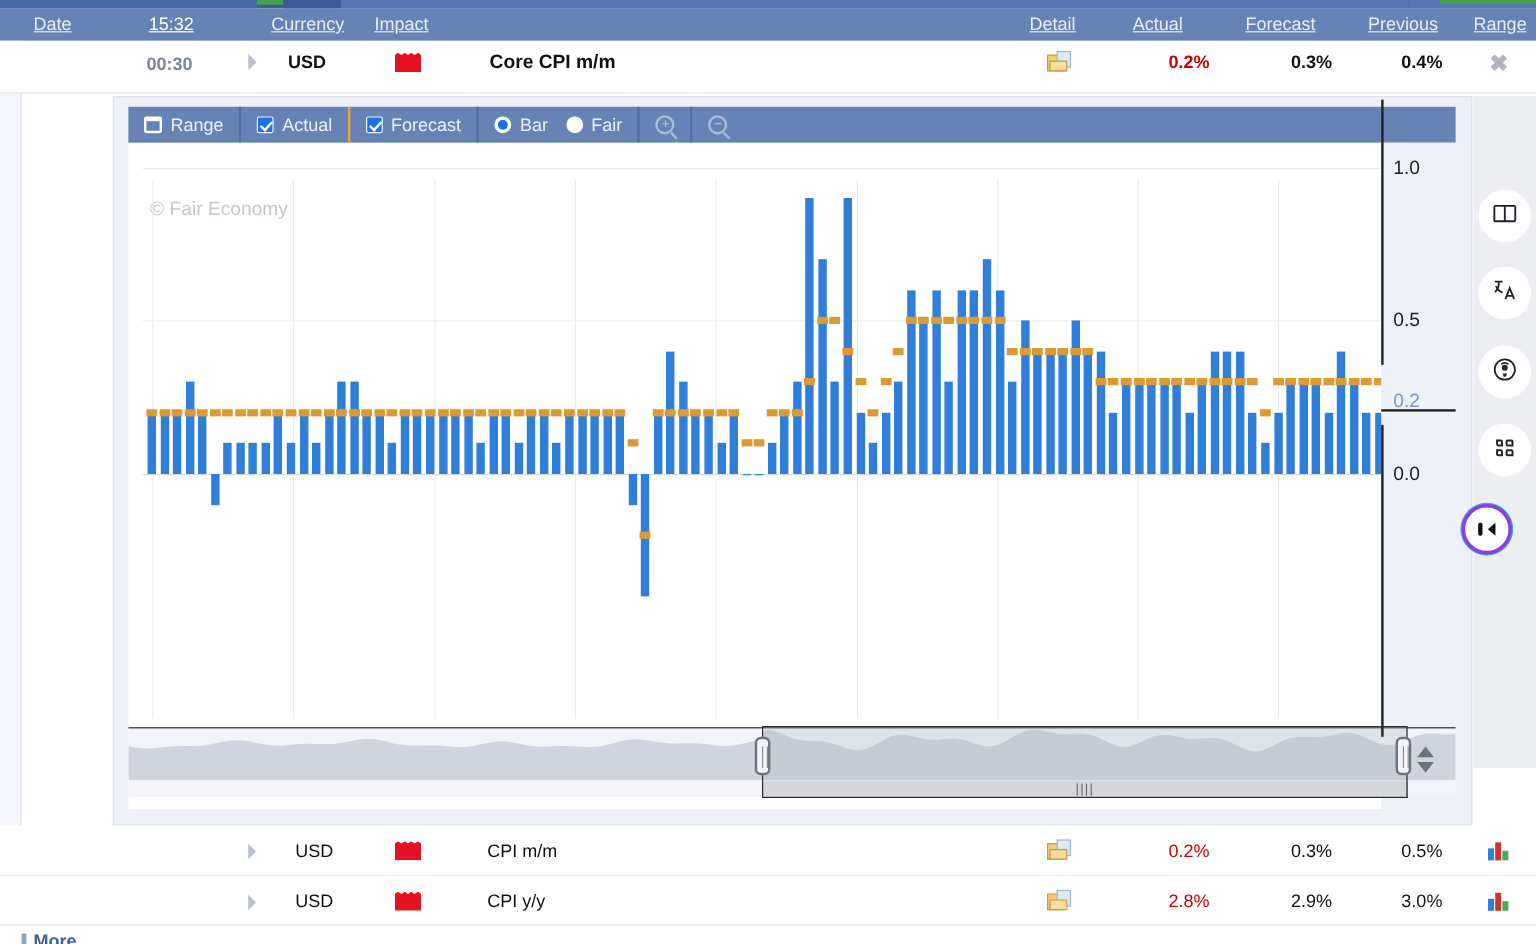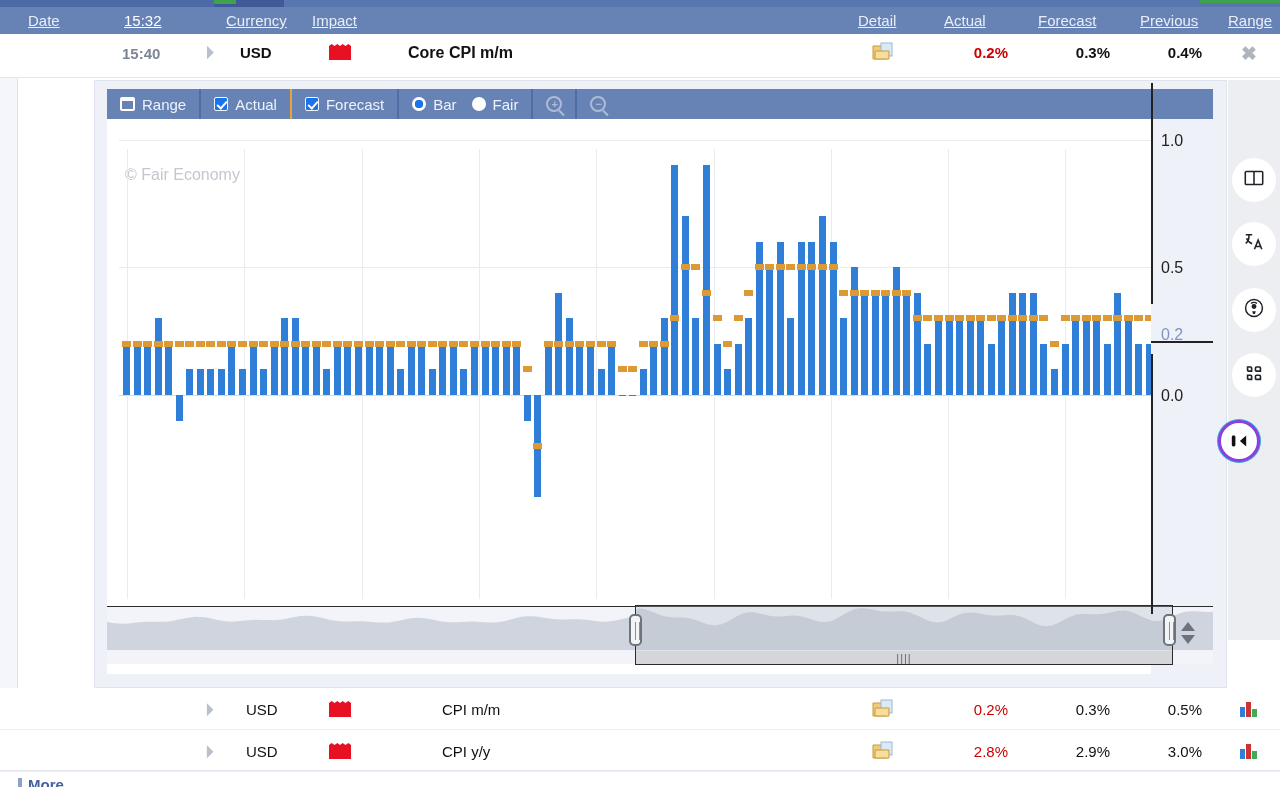--- a/index.html
+++ b/index.html
@@ -160,21 +160,21 @@
 
   
   .sub-row { position: absolute; left: 0; width: 1280px; height: 42px; background: #fff; border-bottom: 1px solid #eceff5; }
   .sub-row.r1 { top: 688px; }
   .sub-row.r2 { top: 730px; }
   .sr { position: absolute; white-space: nowrap; font-size: 15px; }
   .sr-sound { left: 205px; top: 12px; color: #b9c0cb; font-size: 18px; }
   .sr-cur { left: 246px; top: 13px; color: #111; }
   .sr-flag { position: absolute; left: 329px; top: 13px; width: 22px; height: 16px; background: #e81123;
              clip-path: polygon(0 12%,12% 0,25% 12%,38% 0,50% 12%,62% 0,75% 12%,88% 0,100% 12%,100% 100%,0 100%); }
-  .sr-title { left: 406px; top: 13px; color: #111; margin-left: 36px; }
+  .sr-title { left: 406px; top: 13px; color: #111; }
   .sr-actual { left: 938px; top: 13px; width: 70px; text-align: right; color: #cc0000; }
   .sr-fc { left: 1036px; top: 13px; width: 74px; text-align: right; color: #111; }
   .sr-prev { left: 1136px; top: 13px; width: 66px; text-align: right; color: #111; }
   .sr-detail { position: absolute; left: 872px; top: 11px; width: 22px; height: 20px; }
   .sr-graph { position: absolute; left: 1238px; top: 11px; width: 22px; height: 20px; }
 
   .more-link { position: absolute; left: 28px; top: 776px; font-size: 15px; color: #44619e; font-weight: bold; }
   .more-bar { position: absolute; left: 18px; top: 778px; width: 4px; height: 12px; background: #8ea2c8; }
   .footer-line { position: absolute; left: 0; top: 770px; width: 1280px; height: 1px; background: #e3e6ee; }
 
@@ -219,21 +219,21 @@
       <div class="lbl" style="left: 944px;">Actual</div>
       <div class="lbl" style="left: 1038px;">Forecast</div>
       <div class="lbl" style="left: 1140px;">Previous</div>
       <div class="lbl" style="left: 1228px;">Range</div>
     </div>
 
   <div class="left-rail"></div>
   <div class="event-row"></div>
 
 
-  <div class="ev ev-time">15:40</div>
+  <div class="ev ev-time">00:30</div>
   <div class="ev ev-sound">⏵</div>
   <div class="ev ev-cur">USD</div>
   <div class="impact-flag"></div>
   <div class="ev ev-title">Core CPI m/m</div>
 
   <div class="detail-icon">
     <svg width="22" height="20" viewBox="0 0 22 20">
       <path d="M1 4h8l2 2h4v11H1z" fill="#f2cc7b" stroke="#c79b3a"></path>
       <rect x="9" y="1" width="11" height="13" fill="#dbeaf7" stroke="#9cb9d4"></rect>
       <path d="M3 9h14v8H3z" fill="#f7dd9e" stroke="#c79b3a"></path>

